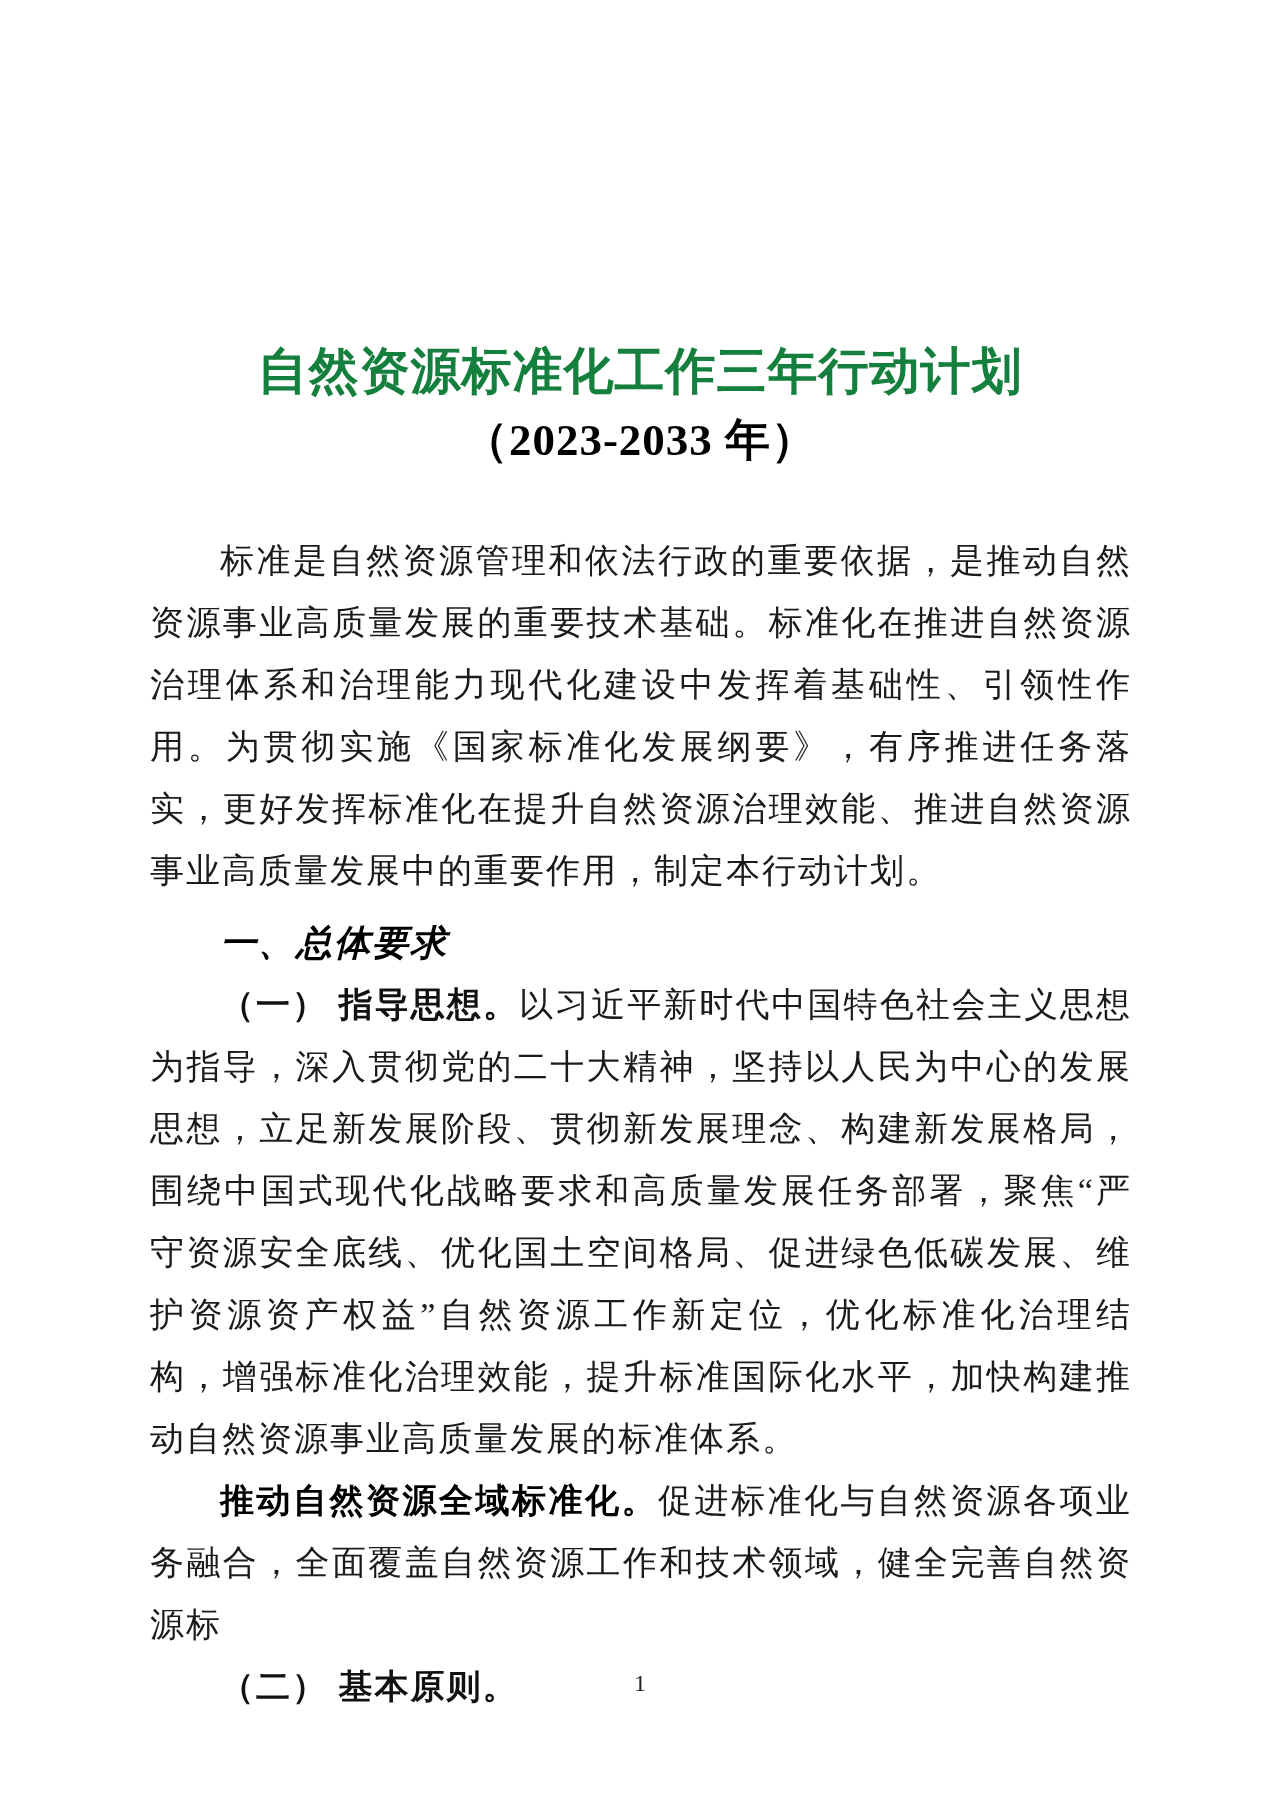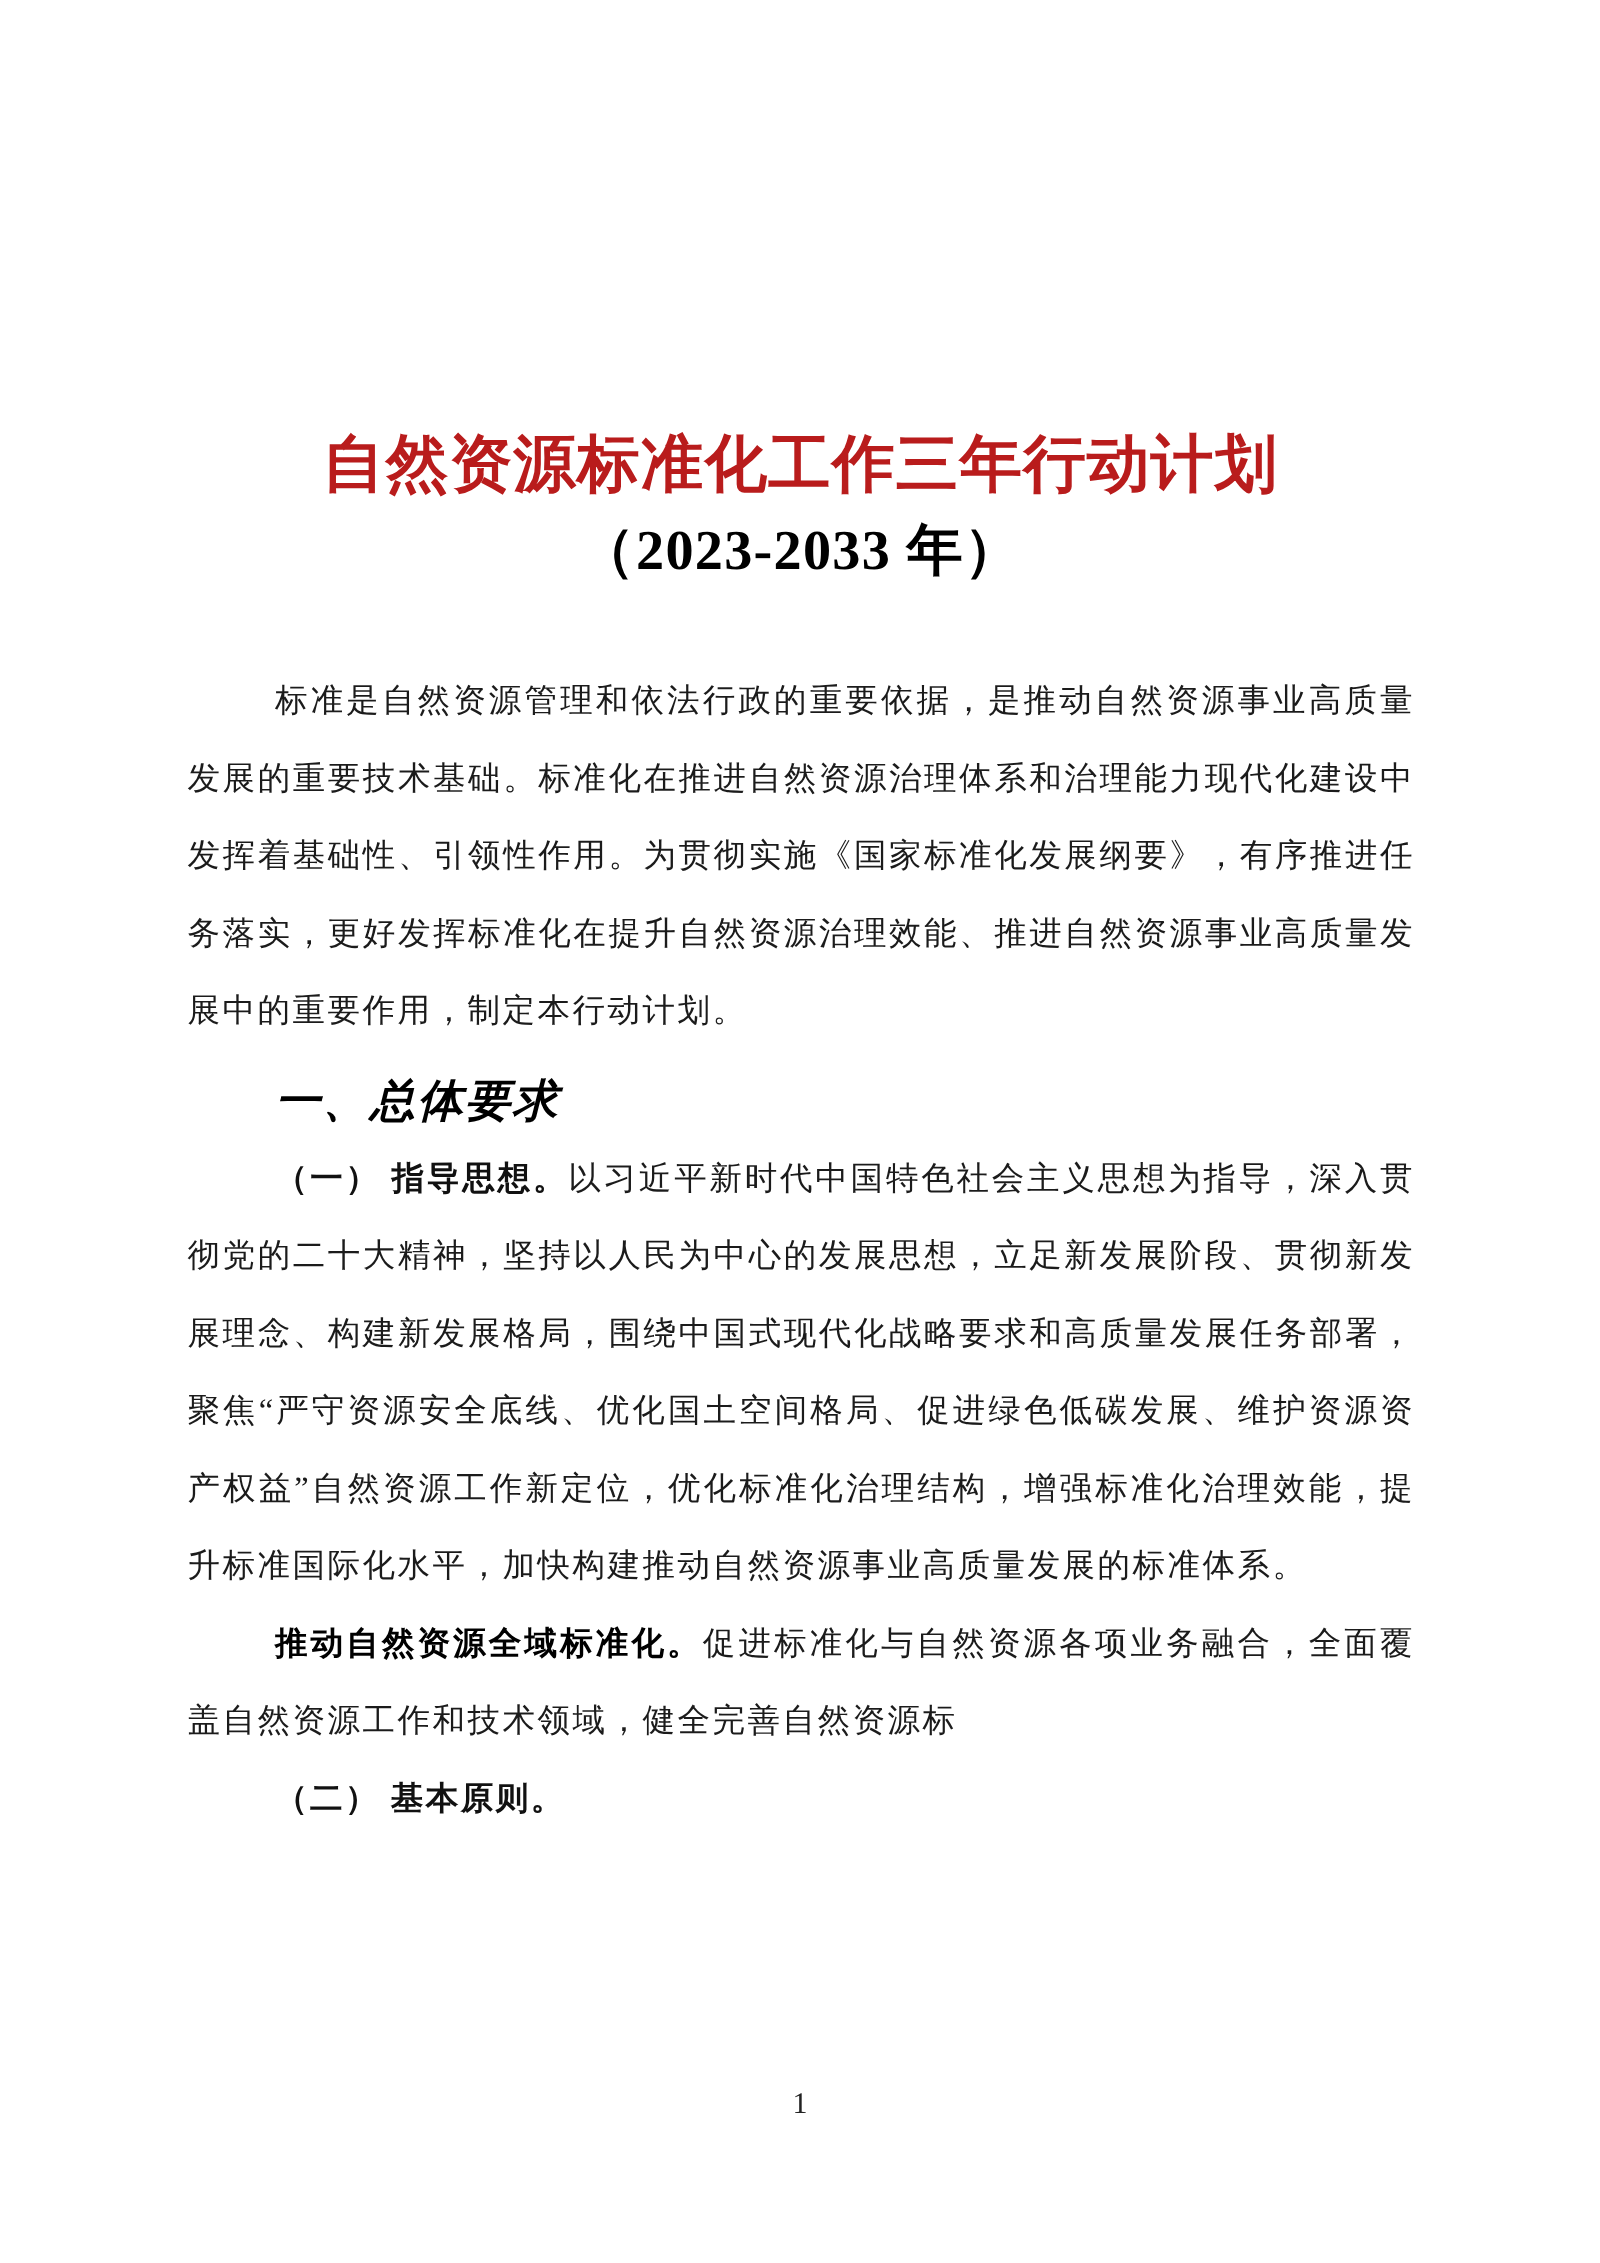--- a/index.html
+++ b/index.html
@@ -18,41 +18,41 @@
     height: 1810px;
     background: #ffffff;
   }
   .doc-title {
     margin: 0;
     padding-top: 342px;
     text-align: center;
     font-size: 50px;
     line-height: 58px;
     font-weight: 700;
-    color: #b91c1c;
+    color: #15803d;
     letter-spacing: 1px;
     font-family: "Liberation Serif", "DejaVu Serif", serif;
   }
   .doc-subtitle {
     margin-top: 12px;
     text-align: center;
     font-size: 45px;
     line-height: 56px;
     font-weight: 700;
     color: #000000;
     letter-spacing: 1px;
     font-family: "Liberation Serif", "DejaVu Serif", serif;
   }
   .doc-body {
     margin: 62px 148px 0 150px; 
     text-align: justify;
     text-justify: inter-character;
   }
   .para {
-    font-size: 26px;
+    font-size: 34px;
     line-height: 62px;
     letter-spacing: 2px;
     text-indent: 70px;
     color: #1b1b1b;
     font-weight: 400;
   }
   .para .lead {
     font-weight: 700;
     color: #111111;
   }

